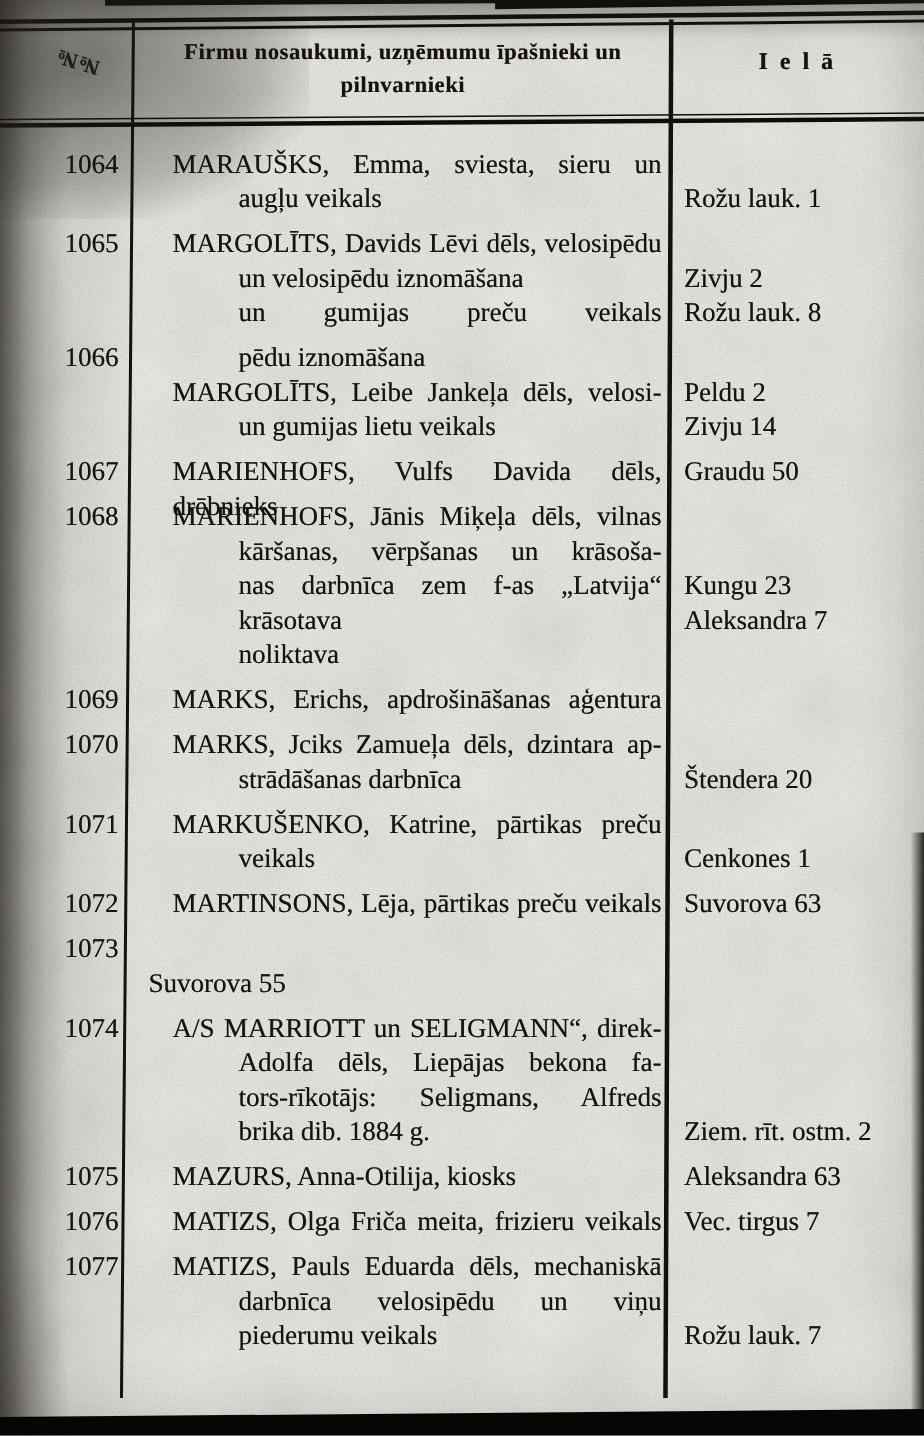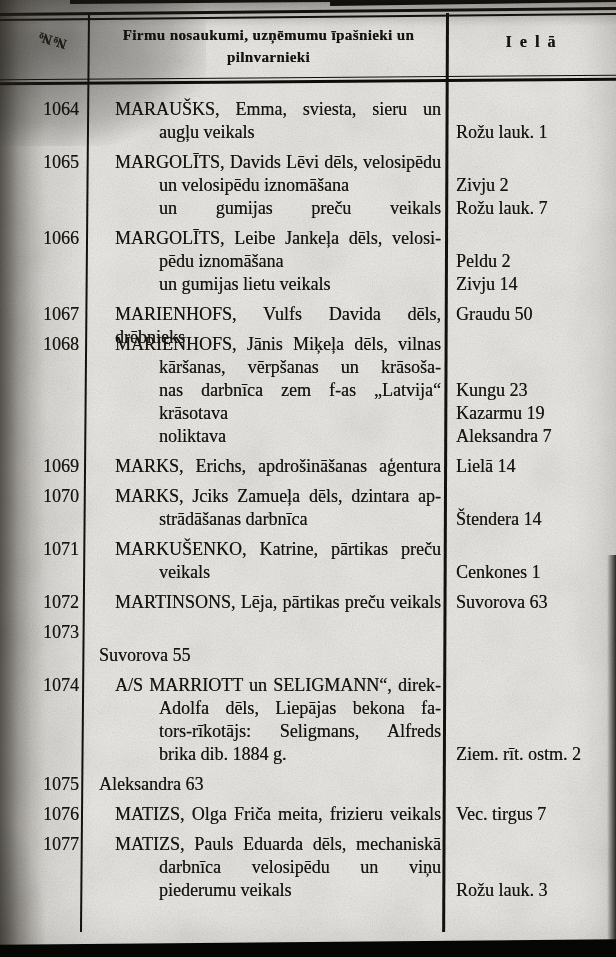--- a/index.html
+++ b/index.html
@@ -102,28 +102,28 @@
       <div class="entry">
         <div class="no-cell">1065</div>
         <div class="firm-cell">
           <div class="line just">MARGOLĪTS, Davids Lēvi dēls, velosipēdu</div>
           <div class="line cont">un velosipēdu iznomāšana</div>
           <div class="line cont just">un gumijas preču veikals</div>
         </div>
         <div class="street-cell">
           <div class="line sline"></div>
           <div class="line sline">Zivju 2</div>
-          <div class="line sline">Rožu lauk. 7</div>
+          <div class="line sline">Rožu lauk. 8</div>
         </div>
       </div>
       <div class="entry">
         <div class="no-cell">1066</div>
         <div class="firm-cell">
+          <div class="line cont">pēdu iznomāšana</div>
           <div class="line just">MARGOLĪTS, Leibe Jankeļa dēls, velosi-</div>
-          <div class="line cont">pēdu iznomāšana</div>
           <div class="line cont">un gumijas lietu veikals</div>
         </div>
         <div class="street-cell">
           <div class="line sline"></div>
           <div class="line sline">Peldu 2</div>
           <div class="line sline">Zivju 14</div>
         </div>
       </div>
       <div class="entry">
         <div class="no-cell">1067</div>
@@ -140,42 +140,38 @@
           <div class="line just">MARIENHOFS, Jānis Miķeļa dēls, vilnas</div>
           <div class="line cont just">kāršanas, vērpšanas un krāsoša-</div>
           <div class="line cont just">nas darbnīca zem f-as „Latvija“</div>
           <div class="line cont">krāsotava</div>
           <div class="line cont">noliktava</div>
         </div>
         <div class="street-cell">
           <div class="line sline"></div>
           <div class="line sline"></div>
           <div class="line sline">Kungu 23</div>
-          <div class="line sline">Kazarmu 19</div>
           <div class="line sline">Aleksandra 7</div>
         </div>
       </div>
       <div class="entry">
         <div class="no-cell">1069</div>
         <div class="firm-cell">
           <div class="line just">MARKS, Erichs, apdrošināšanas aģentura</div>
-        </div>
-        <div class="street-cell">
-          <div class="line sline">Lielā 14</div>
         </div>
       </div>
       <div class="entry">
         <div class="no-cell">1070</div>
         <div class="firm-cell">
           <div class="line just">MARKS, Jciks Zamueļa dēls, dzintara ap-</div>
           <div class="line cont">strādāšanas darbnīca</div>
         </div>
         <div class="street-cell">
           <div class="line sline"></div>
-          <div class="line sline">Štendera 14</div>
+          <div class="line sline">Štendera 20</div>
         </div>
       </div>
       <div class="entry">
         <div class="no-cell">1071</div>
         <div class="firm-cell">
           <div class="line just">MARKUŠENKO, Katrine, pārtikas preču</div>
           <div class="line cont">veikals</div>
         </div>
         <div class="street-cell">
           <div class="line sline"></div>
@@ -208,20 +204,23 @@
         </div>
         <div class="street-cell">
           <div class="line sline"></div>
           <div class="line sline"></div>
           <div class="line sline"></div>
           <div class="line sline">Ziem. rīt. ostm. 2</div>
         </div>
       </div>
       <div class="entry">
         <div class="no-cell">1075</div>
+        <div class="firm-cell">
+          <div class="line">MAZURS, Anna-Otilija, kiosks</div>
+        </div>
         <div class="street-cell">
           <div class="line sline">Aleksandra 63</div>
         </div>
       </div>
       <div class="entry">
         <div class="no-cell">1076</div>
         <div class="firm-cell">
           <div class="line just">MATIZS, Olga Friča meita, frizieru veikals</div>
         </div>
         <div class="street-cell">
@@ -231,21 +230,21 @@
       <div class="entry">
         <div class="no-cell">1077</div>
         <div class="firm-cell">
           <div class="line just">MATIZS, Pauls Eduarda dēls, mechaniskā</div>
           <div class="line cont just">darbnīca velosipēdu un viņu</div>
           <div class="line cont">piederumu veikals</div>
         </div>
         <div class="street-cell">
           <div class="line sline"></div>
           <div class="line sline"></div>
-          <div class="line sline">Rožu lauk. 3</div>
+          <div class="line sline">Rožu lauk. 7</div>
         </div>
       </div>
     </div>
 
   <div class="shade shade-left2"></div>
   <div class="shade shade-left"></div>
   <div class="shade shade-tl"></div>
   <div class="shade shade-top"></div>
   <div class="shade shade-right"></div>
   <div class="shade shade-bl"></div>

